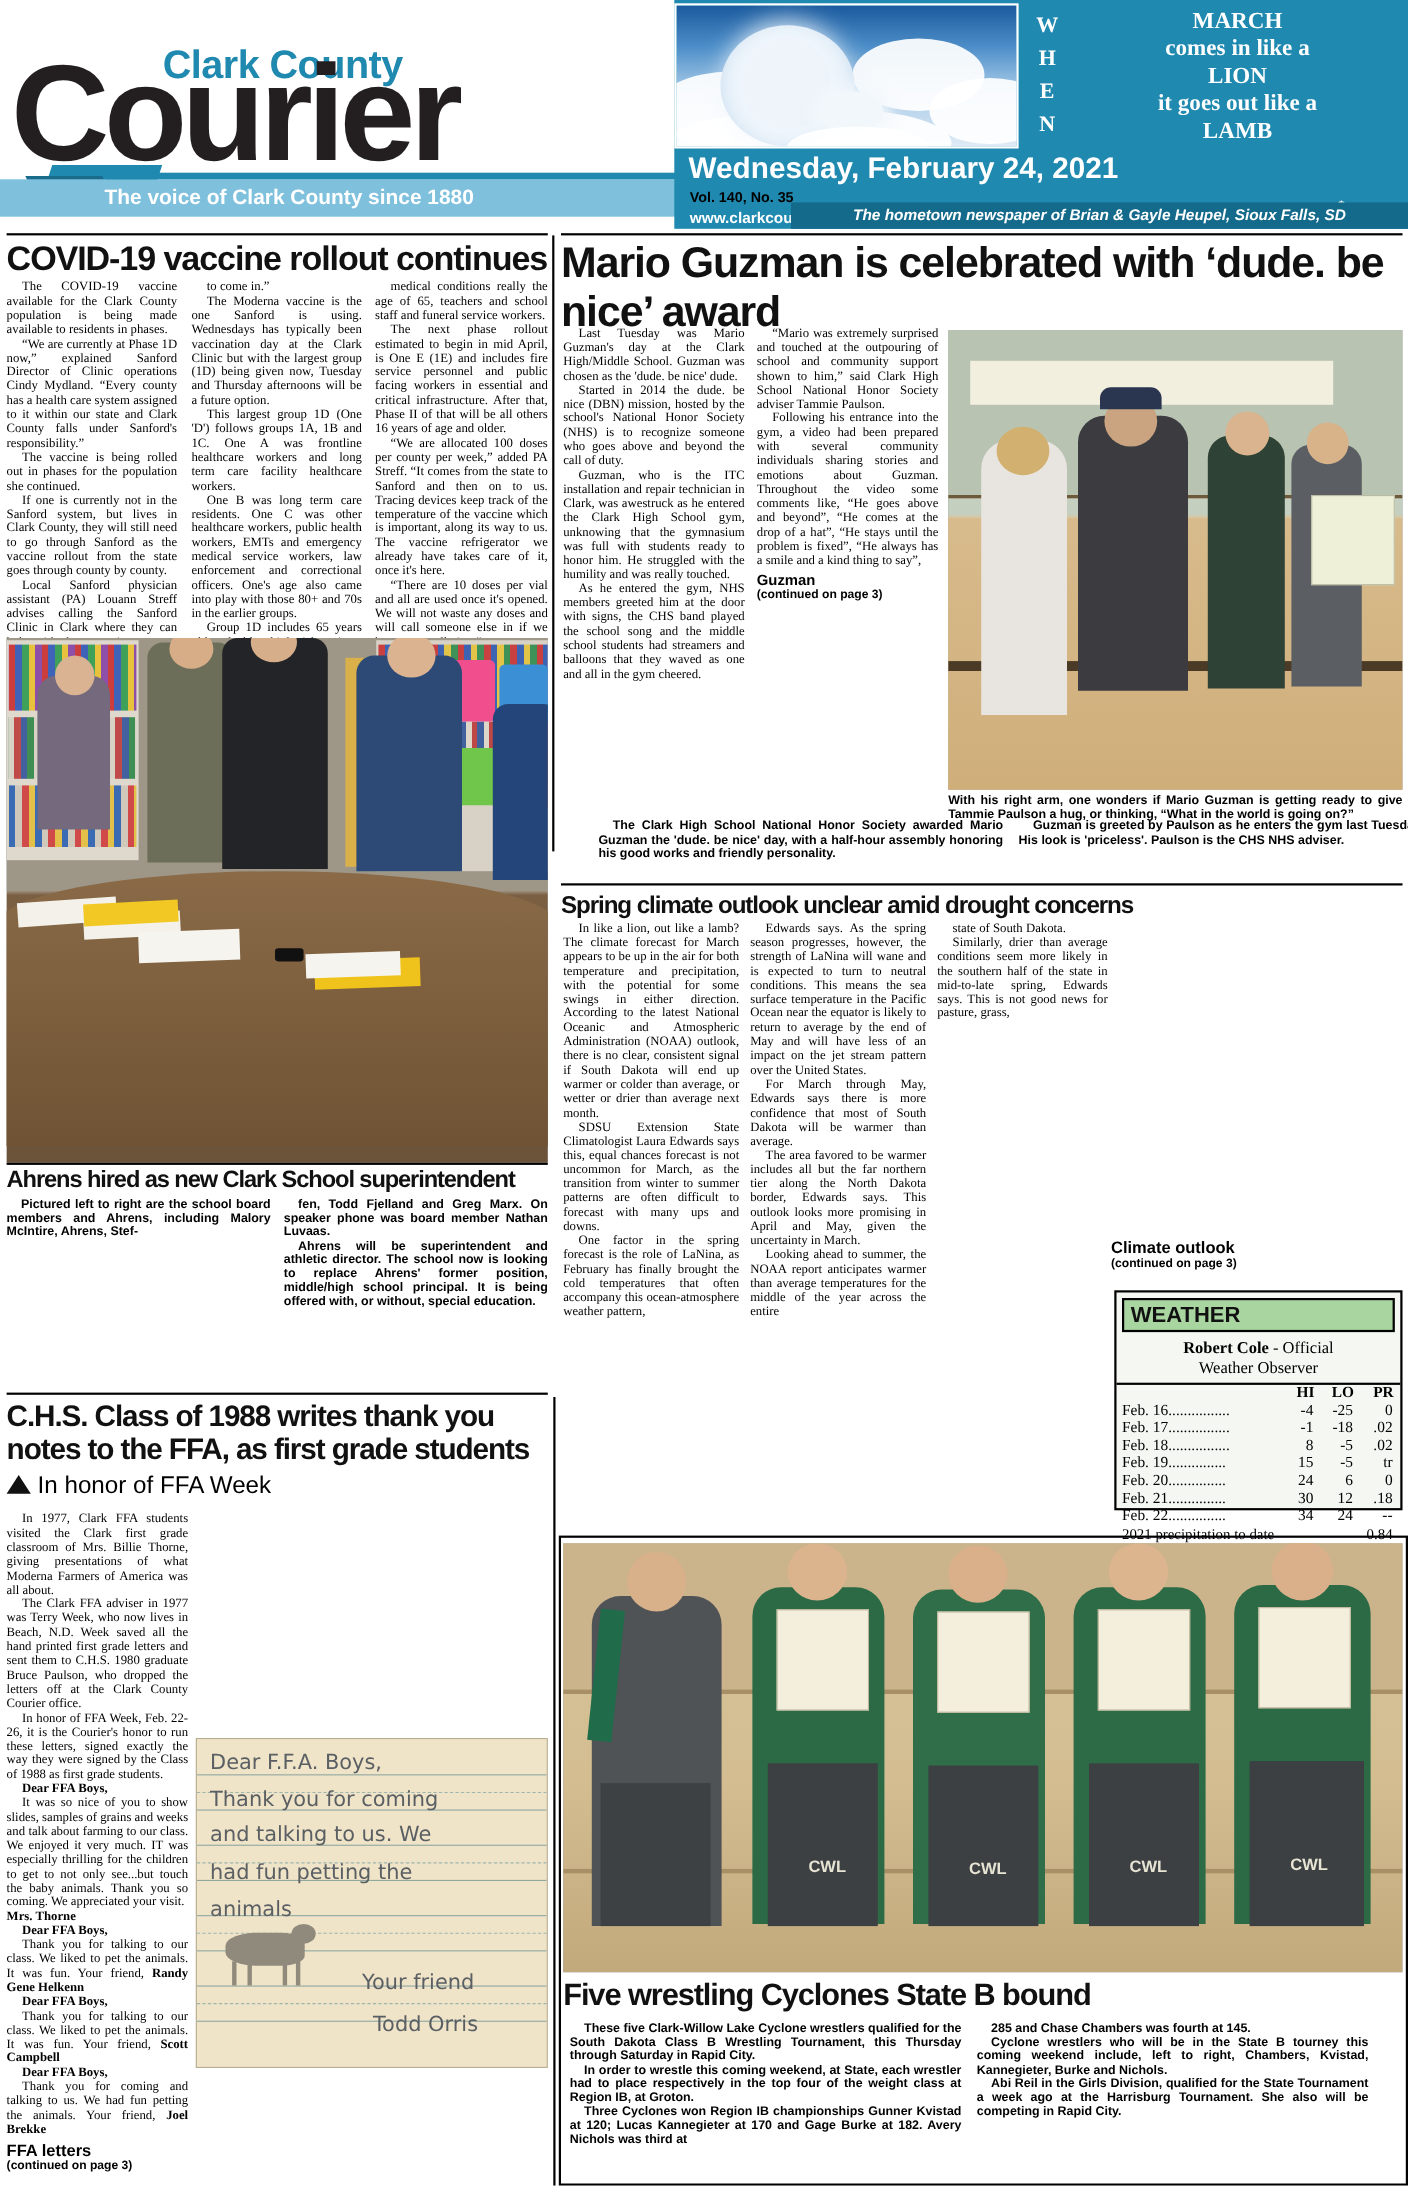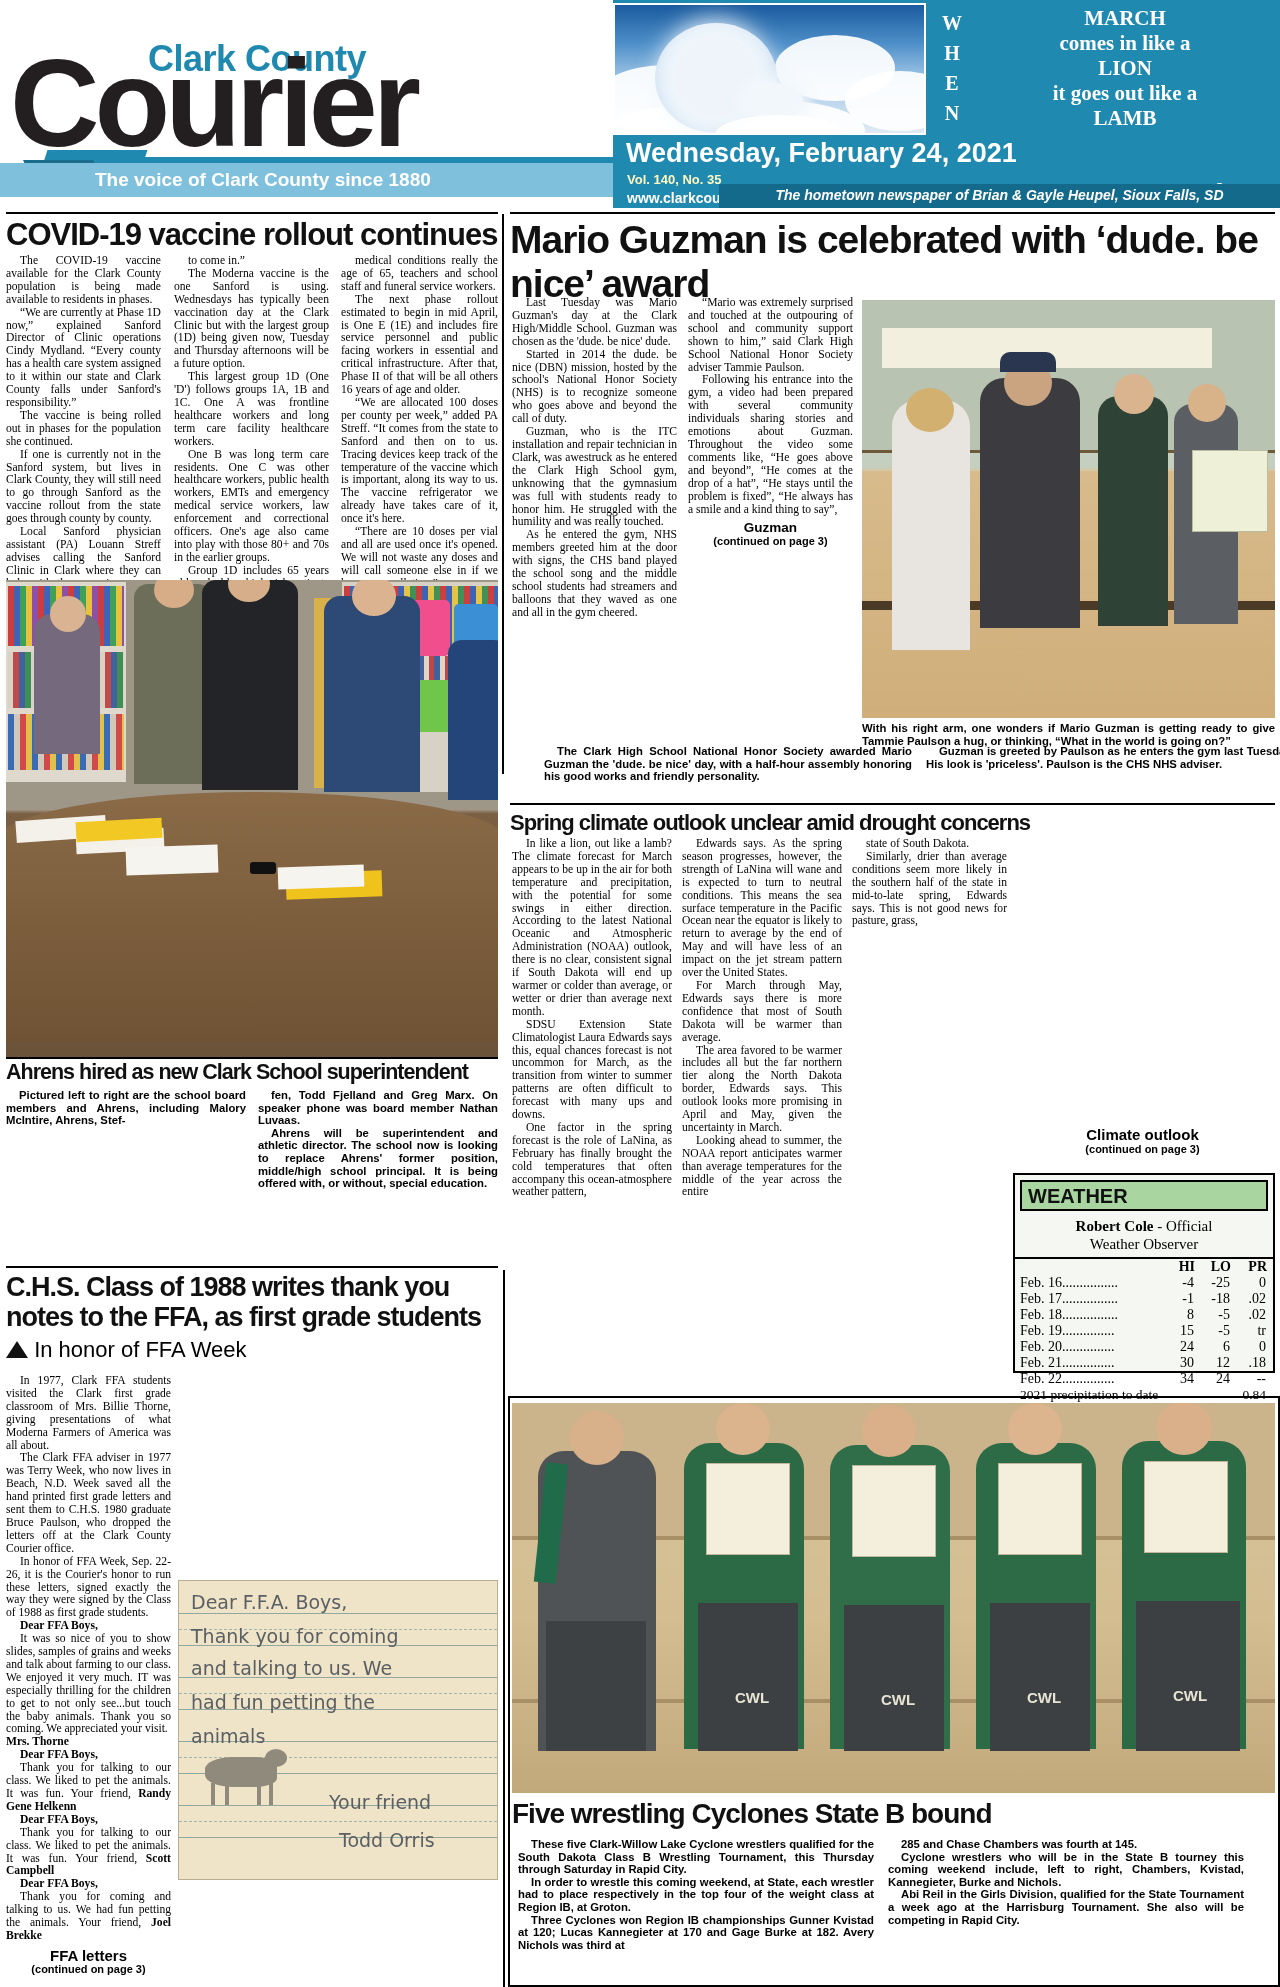--- a/index.html
+++ b/index.html
@@ -97,21 +97,21 @@
     font-weight:bold; font-size:21px; color:#ffffff; line-height:25px;
   }
   .mast-date {
     position:absolute; left:13px; top:138px;
     font-family:"Liberation Sans", sans-serif;
     font-weight:bold; font-size:27px; color:#ffffff;
   }
   .mast-vol {
     position:absolute; left:14px; top:172px;
     font-family:"Liberation Sans", sans-serif;
-    font-weight:bold; font-size:13px; color:#fef9c3;
+    font-weight:bold; font-size:13px; color:#000000;
   }
   .mast-url {
     position:absolute; left:14px; top:190px;
     font-family:"Liberation Sans", sans-serif;
     font-weight:bold; font-size:14px; color:#ffffff;
   }
   .mast-price {
     position:absolute; right:14px; top:180px;
     font-family:"Liberation Sans", sans-serif;
     font-weight:bold; font-size:22px; color:#ffffff;
@@ -141,21 +141,21 @@
     hyphens:auto; -webkit-hyphens:auto;
   }
   .body-serif p { margin:0; text-indent:14px; }
   .cap-sans {
     font-family:"Liberation Sans", sans-serif;
     font-weight:bold; font-size:11.3px; line-height:12.6px;
     text-align:justify; hyphens:auto; -webkit-hyphens:auto;
   }
   .cap-sans p { margin:0; text-indent:13px; }
   .jump {
-    text-align:center; font-family:"Liberation Sans", sans-serif;
+    font-family:"Liberation Sans", sans-serif;
     font-weight:bold;
   }
   .jump .jt { font-size:13.5px; display:block; }
   .jump .js { font-size:11px; display:block; }
   .rule { background:#000; }
   .photo { background:#9a9a9a; position:relative; overflow:hidden; }
 
   
   .covid-head {
     position:absolute; left:6px; top:218px; width:492px;
@@ -509,21 +509,21 @@
   <div class="rule" style="position:absolute;left:6px;top:1266px;width:492px;height:2px;"></div>
   <div class="hl-sans ffa-head">C.H.S. Class of 1988 writes thank you notes to the FFA, as first grade students</div>
   <div class="ffa-sub">
     <span style="display:inline-block;width:0;height:0;border-left:11px solid transparent;border-right:11px solid transparent;border-bottom:17px solid #111;vertical-align:-1px;"></span>
     <span>In honor of FFA Week</span>
   </div>
 
   <div class="body-serif ffa-c1">
     <p>In 1977, Clark FFA students visited the Clark first grade classroom of Mrs. Billie Thorne, giving presentations of what Moderna Farmers of America was all about.</p>
     <p>The Clark FFA adviser in 1977 was Terry Week, who now lives in Beach, N.D.   Week saved all the hand printed first grade letters and sent them to C.H.S. 1980 graduate Bruce Paulson, who dropped the letters off at the Clark County Courier office.</p>
-    <p>In honor of FFA Week, Sep. 22-26, it is the Courier's honor to run these letters, signed exactly the way they were signed by the Class of 1988 as first grade students.</p>
+    <p>In honor of FFA Week, Feb. 22-26, it is the Courier's honor to run these letters, signed exactly the way they were signed by the Class of 1988 as first grade students.</p>
     <p style="font-weight:bold;">Dear FFA Boys,</p>
     <p>It was so nice of you to show slides, samples of grains and weeks and talk about farming to our class.  We enjoyed it very much.  IT was especially thrilling for the children to get to not only see...but touch the baby animals.  Thank you so coming.  We appreciated your visit.</p>
     <p style="text-indent:0;font-weight:bold;">Mrs. Thorne</p>
     <p style="font-weight:bold;">Dear FFA Boys,</p>
     <p><span>Thank you for talking to our class.  We liked to pet the animals.  It was fun.  Your friend,</span> <b>Randy Gene Helkenn</b></p>
     <p style="font-weight:bold;">Dear FFA Boys,</p>
     <p><span>Thank you for talking to our class.  We liked to pet the animals.  It was fun.  Your friend,</span> <b>Scott Campbell</b></p>
     <p style="font-weight:bold;">Dear FFA Boys,</p>
     <p><span>Thank you for coming and talking to us.  We had fun petting the animals.  Your friend,</span> <b>Joel Brekke</b></p>
     <div class="jump" style="margin-top:7px;">

